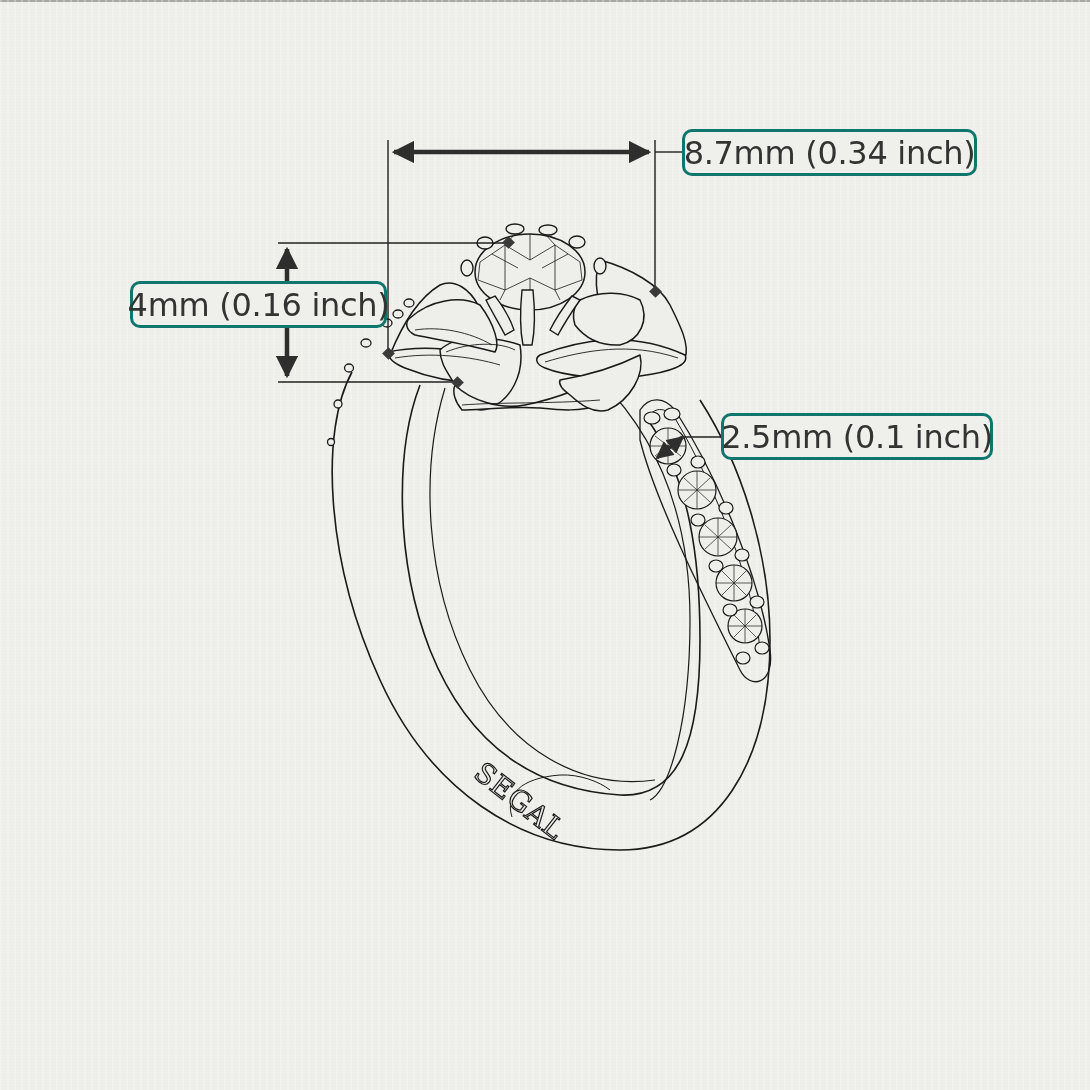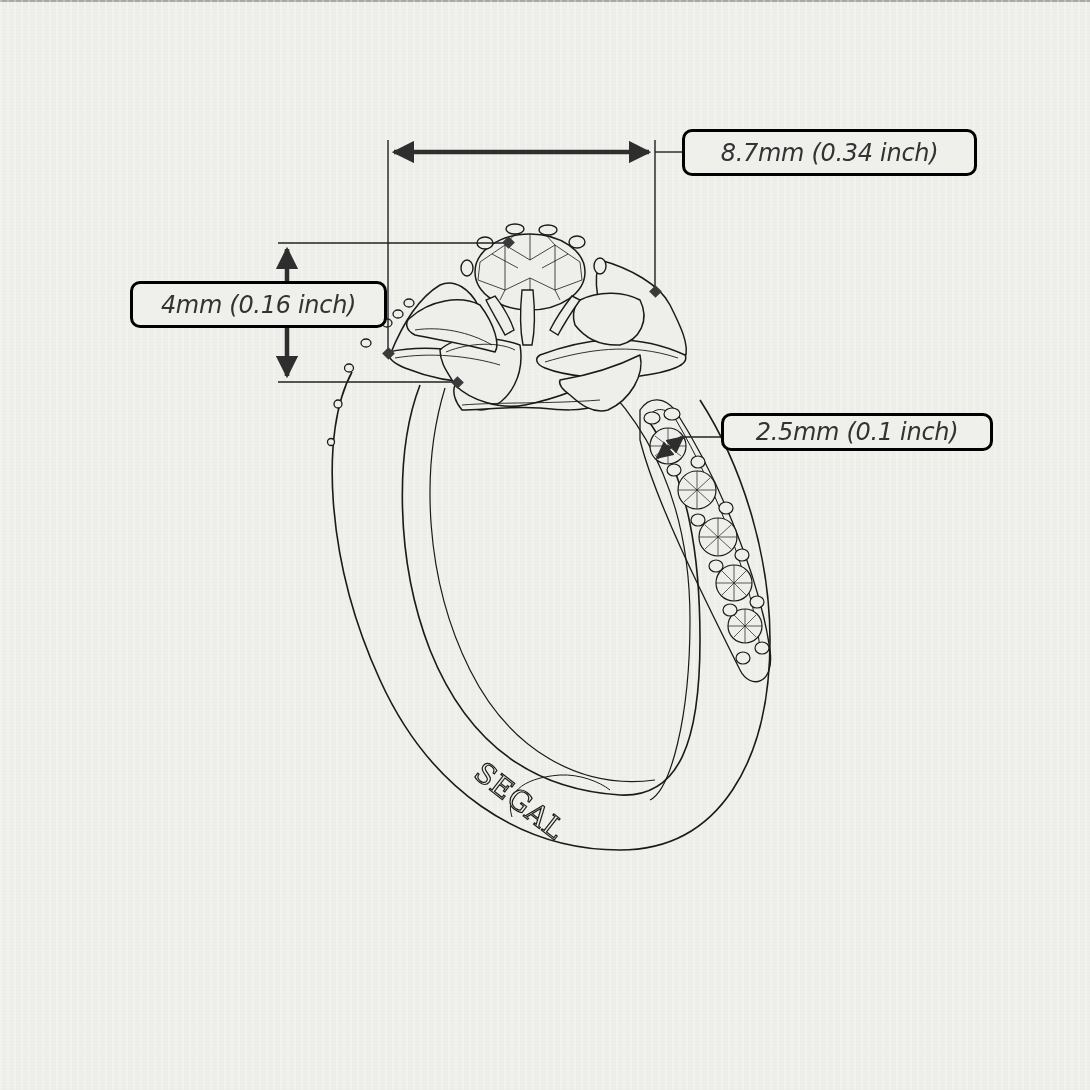--- a/index.html
+++ b/index.html
@@ -28,36 +28,35 @@
         repeating-linear-gradient(90deg, rgba(255,255,255,0.25) 0px, rgba(255,255,255,0.25) 2px, transparent 2px, transparent 7px);
       pointer-events: none;
     }
     svg.drawing {
       position: absolute;
       left: 0; top: 0;
     }
     .dim-label {
       position: absolute;
       box-sizing: border-box;
-      border: 3px solid #000000;
+      border: 3px solid #0f766e;
       border-radius: 10px;
       background: #efefeb;
       color: #333333;
-      font-size: 24px;
+      font-size: 32px;
       line-height: 1;
       display: flex;
       align-items: center;
       justify-content: center;
       letter-spacing: -0.3px;
       white-space: nowrap;
-      font-style: italic;
     }
     #label-width  { left: 682px; top: 129px; width: 295px; height: 47px; }
     #label-height { left: 102px; top: 281px; width: 257px; height: 47px; margin-left: 28px; }
-    #label-stone  { left: 721px; top: 413px; width: 272px; height: 38px; }
+    #label-stone  { left: 721px; top: 413px; width: 272px; height: 47px; }
   </style>
 </head>
 <body>
 
 <div class="top-rule"></div>
 <div class="paper-texture"></div>
 
 <svg class="drawing" width="1090" height="1090" viewBox="0 0 1090 1090" xmlns="http://www.w3.org/2000/svg">
   <defs>
     <marker id="arrow" viewBox="0 0 10 10" refX="9" refY="5" markerWidth="5" markerHeight="5" orient="auto-start-reverse">

